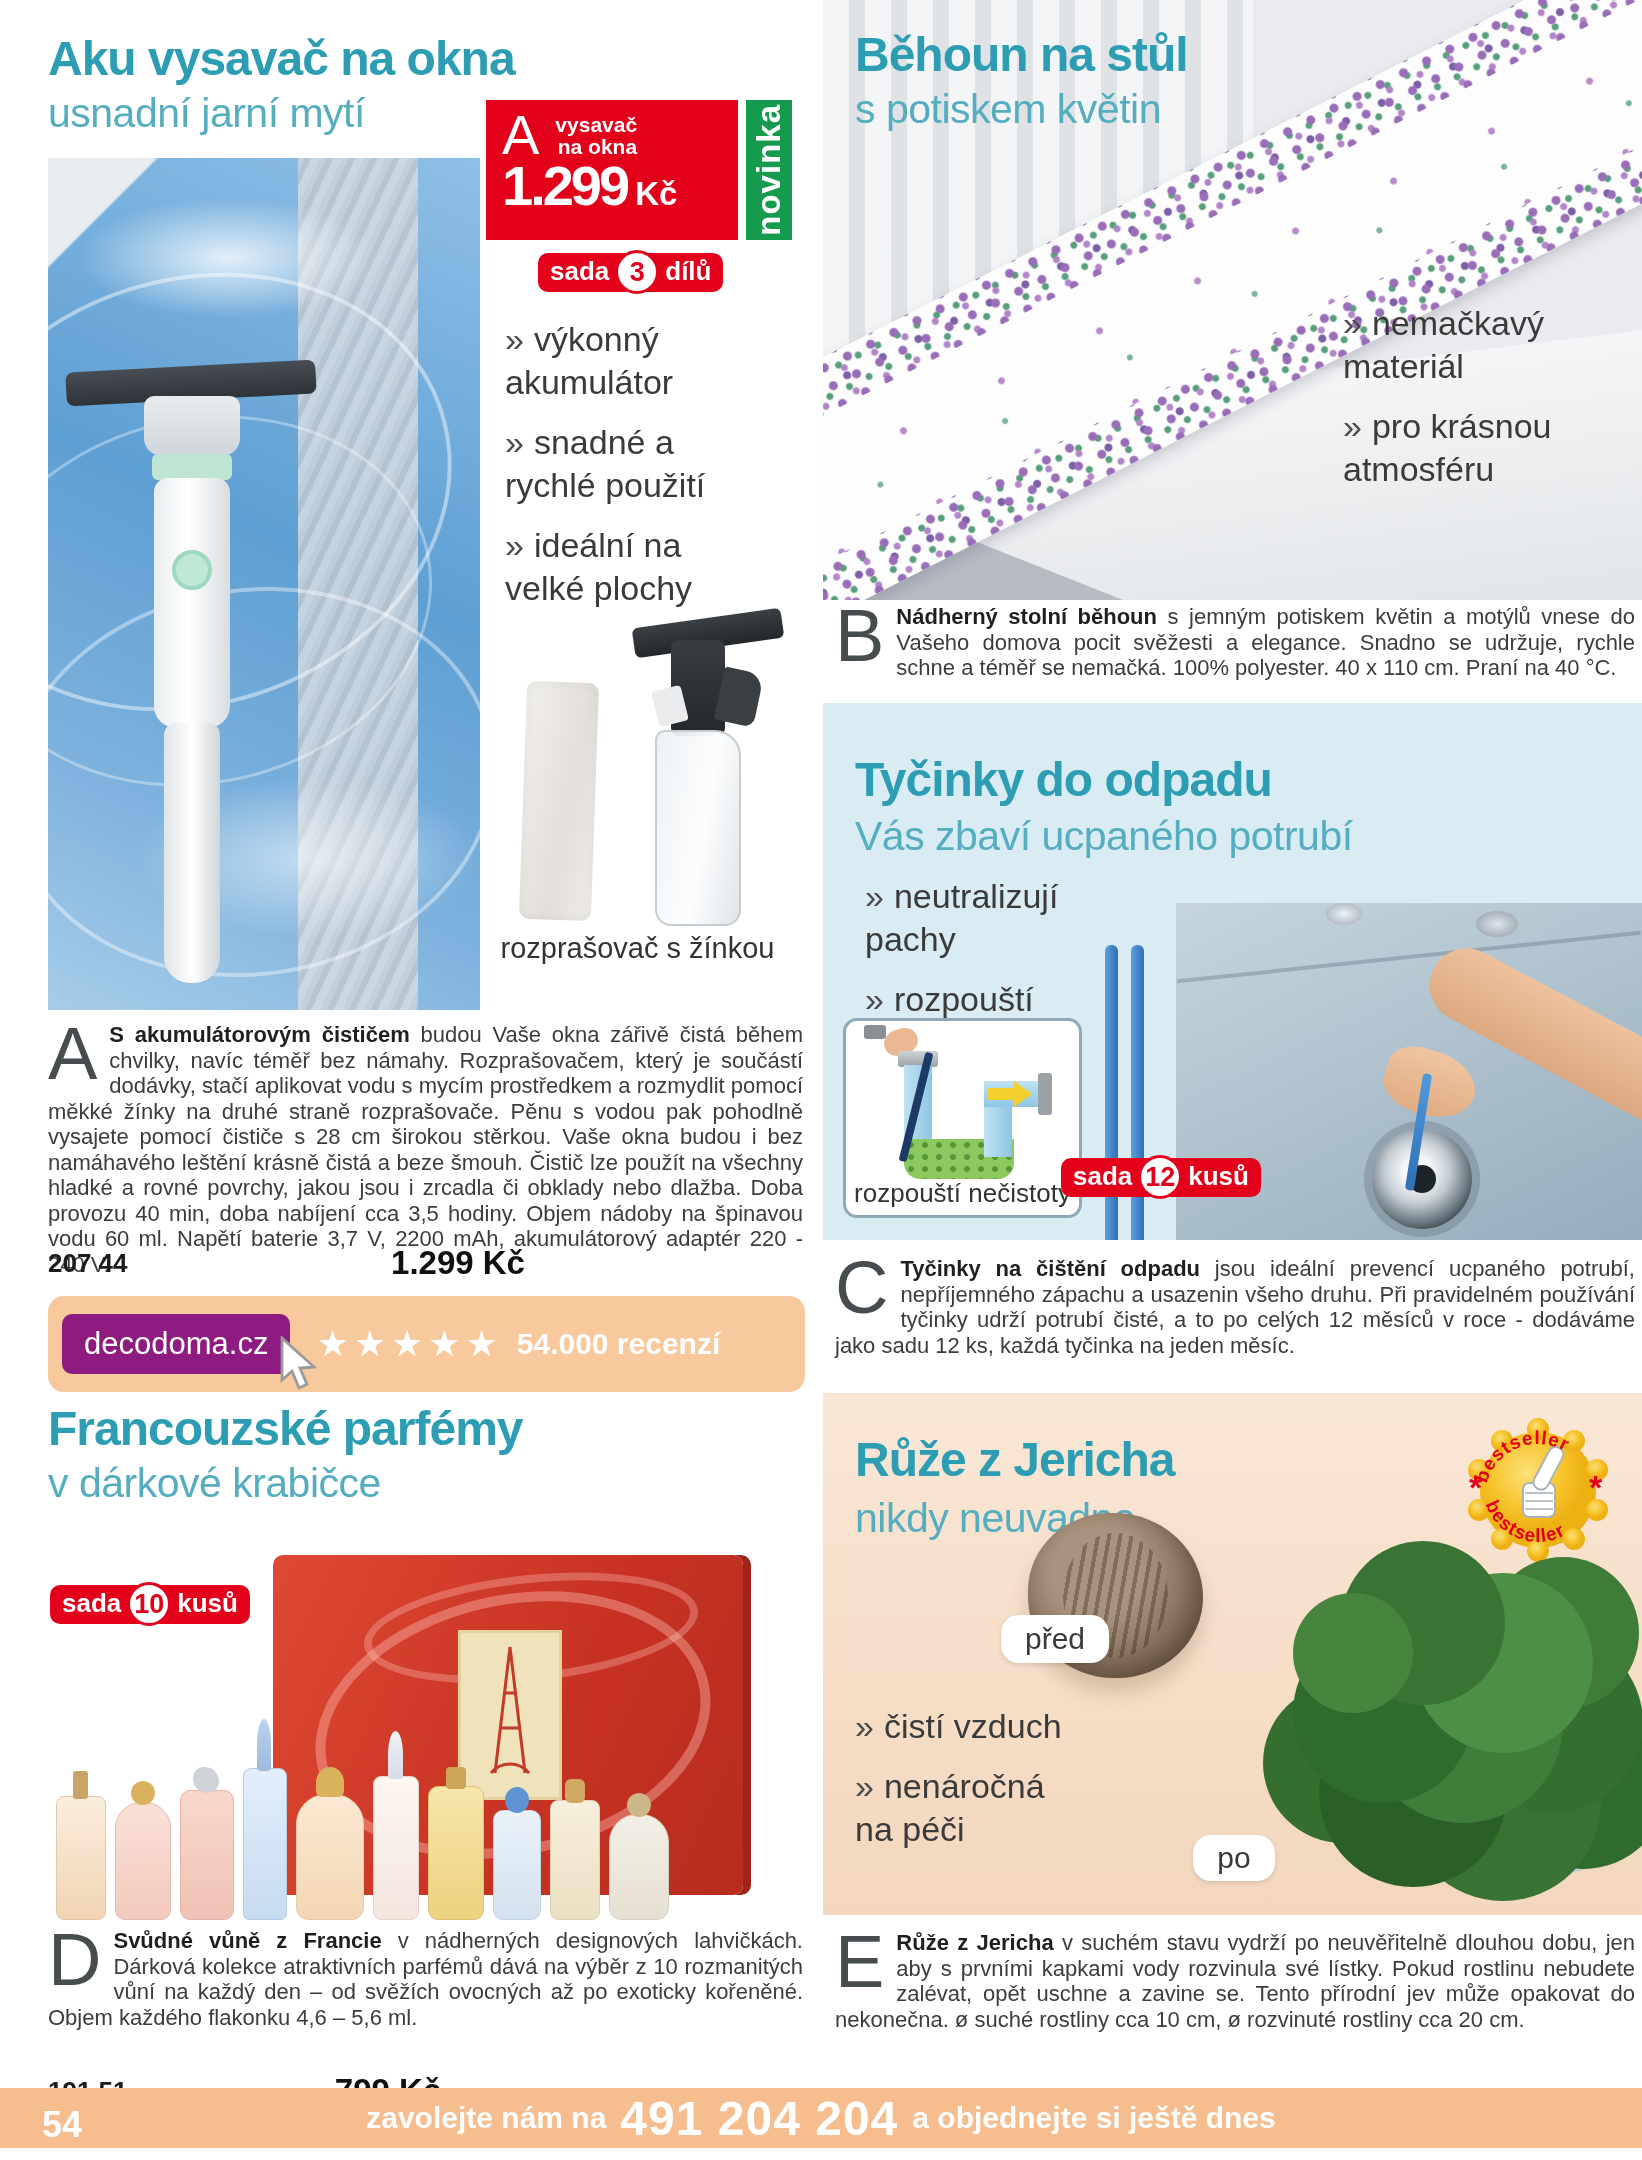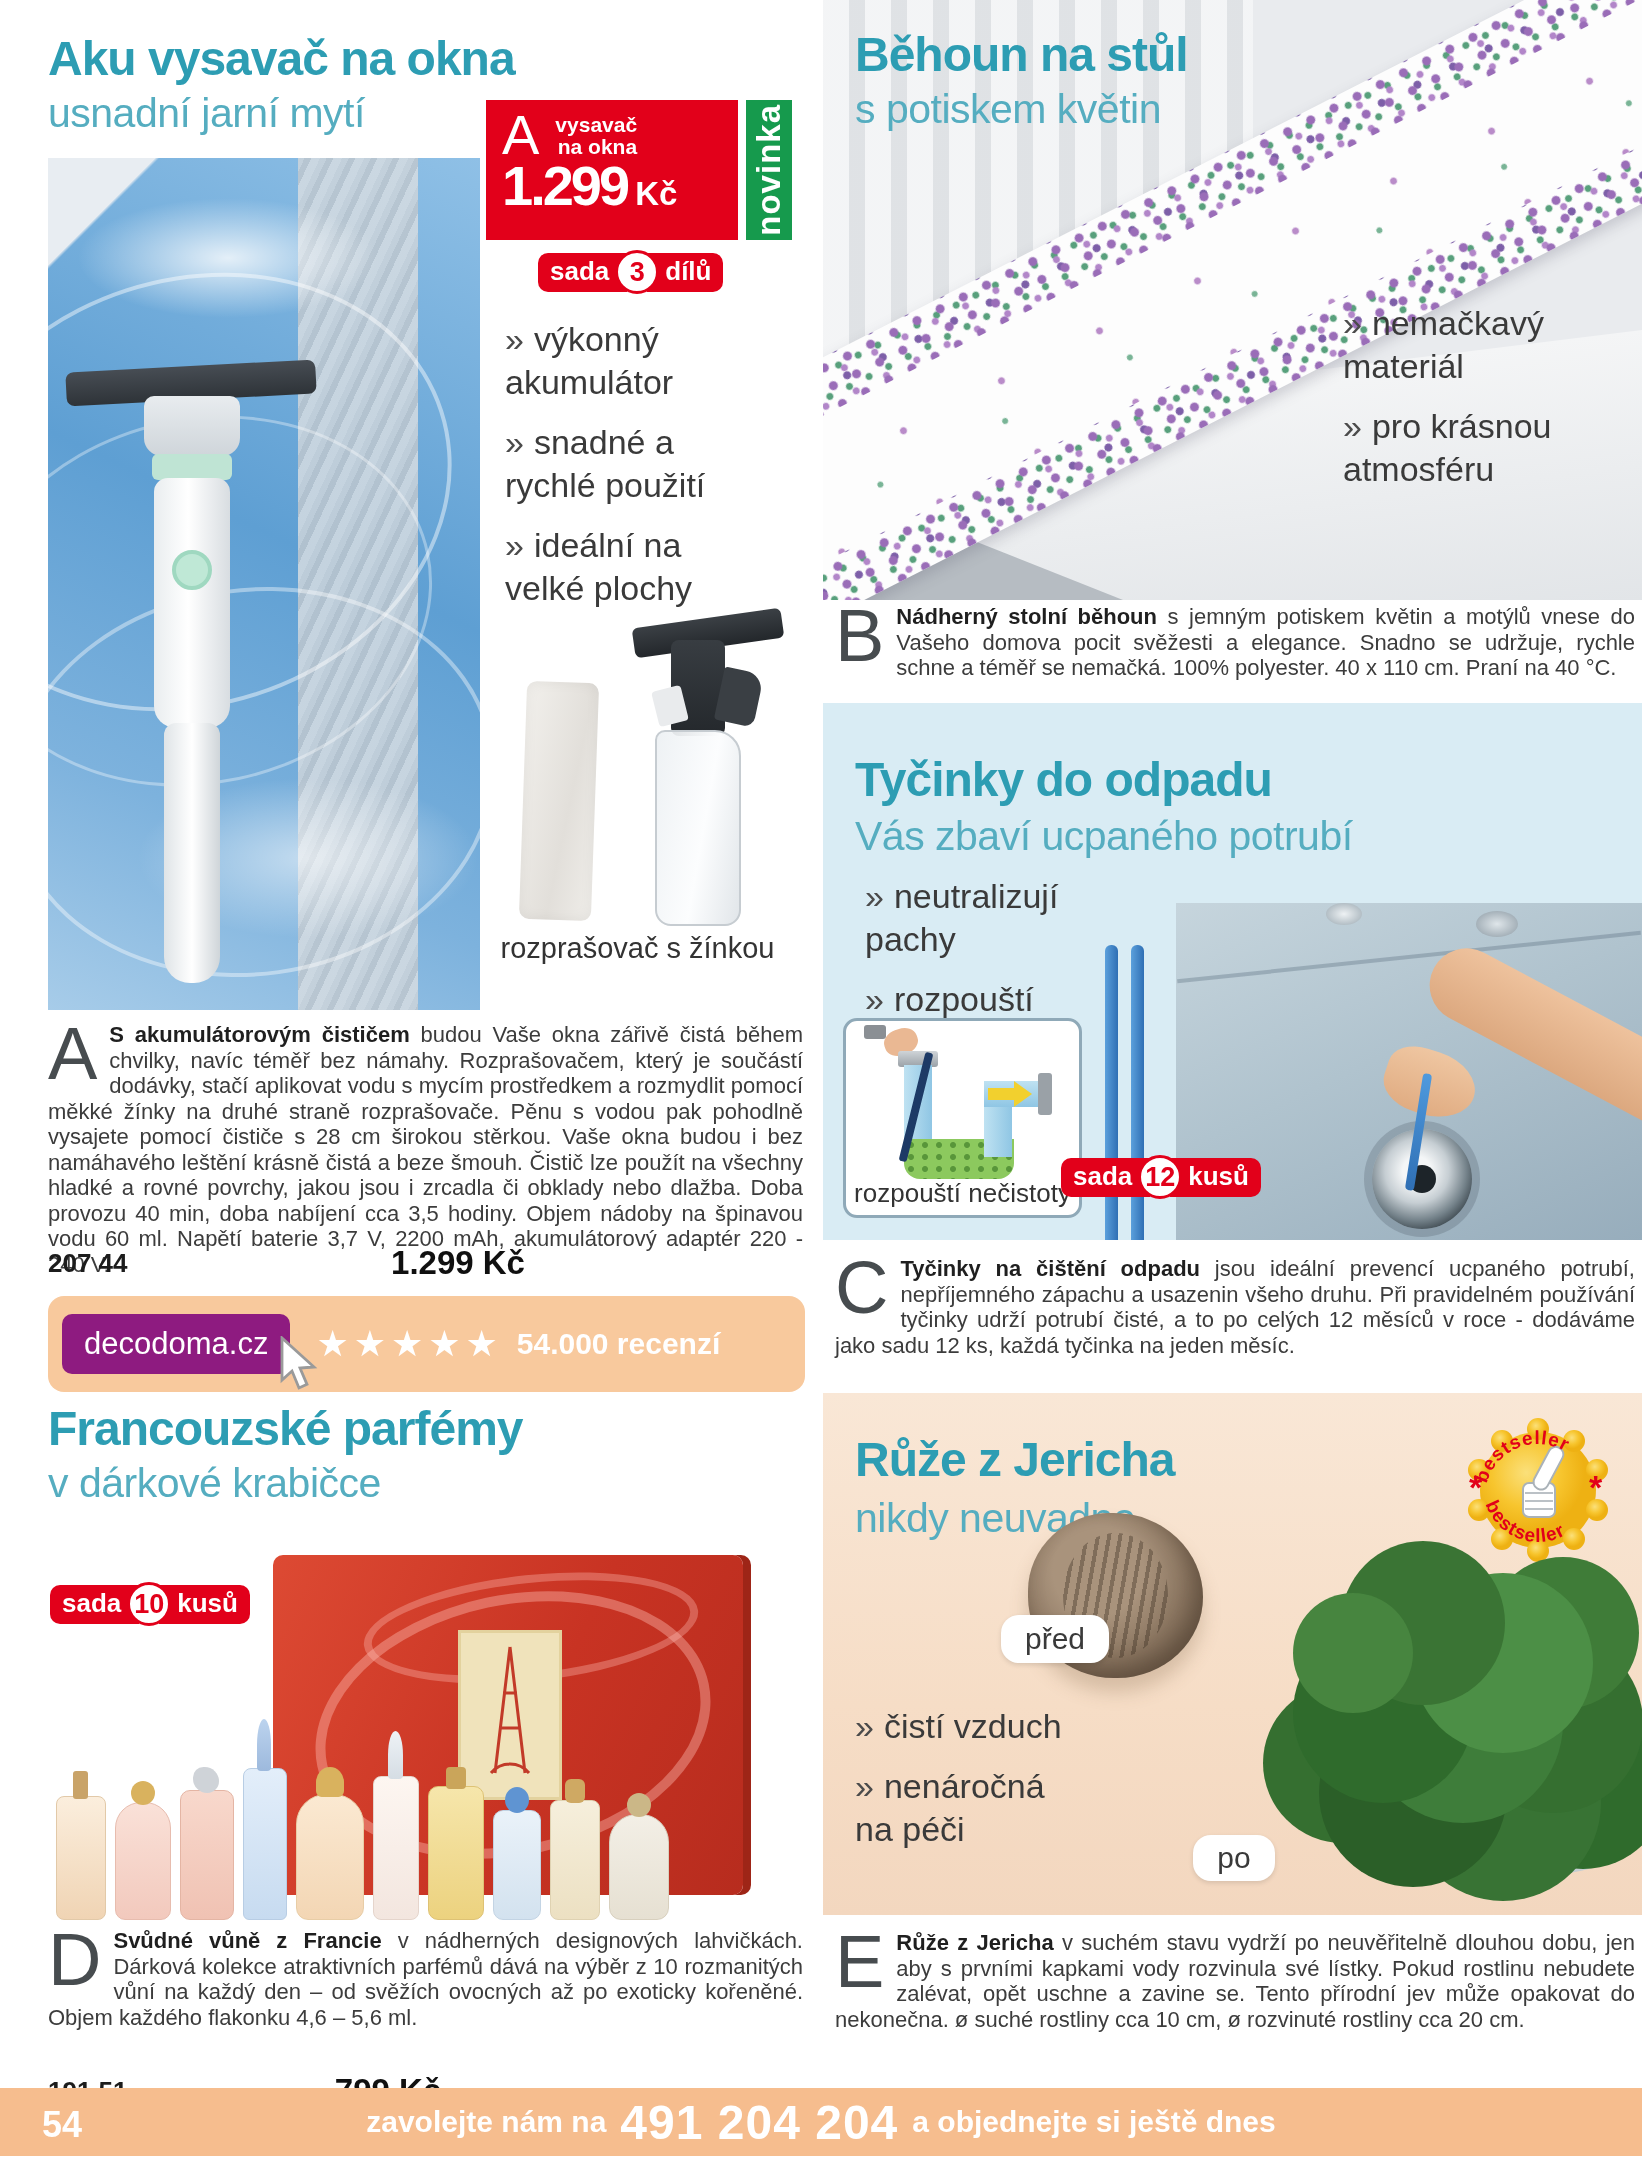--- a/index.html
+++ b/index.html
@@ -344,20 +344,20 @@
     <li><span class="chev">»</span><span>nenáročná na péči</span></li>
   </ul>
 </div>
 
 <div class="abs para" style="left:835px;top:1930px;width:800px;">
   <span class="dropcap">E</span>
   <b>Růže z Jericha</b>
   <span>v suchém stavu vydrží po neuvěřitelně dlouhou dobu, jen aby s prvními kapkami vody rozvinula své lístky. Pokud rostlinu nebudete zalévat, opět uschne a zavine se. Tento přírodní jev může opakovat do nekonečna. ø suché rostliny cca 10 cm, ø rozvinuté rostliny cca 20 cm.</span>
 </div>
 
-<div class="abs footer" style="left:0;top:2088px;width:1642px;height:68px;">
+<div class="abs footer" style="left:0;top:2088px;width:1642px;height:60px;">
   <div class="abs" style="left:42px;top:16px;font-size:36px;font-weight:700;">54</div>
   <div class="center">
     <span class="small">zavolejte nám na</span>
     <span class="big">491 204 204</span>
     <span class="small">a objednejte si ještě dnes</span>
   </div>
 </div>
 
 </body></html>

